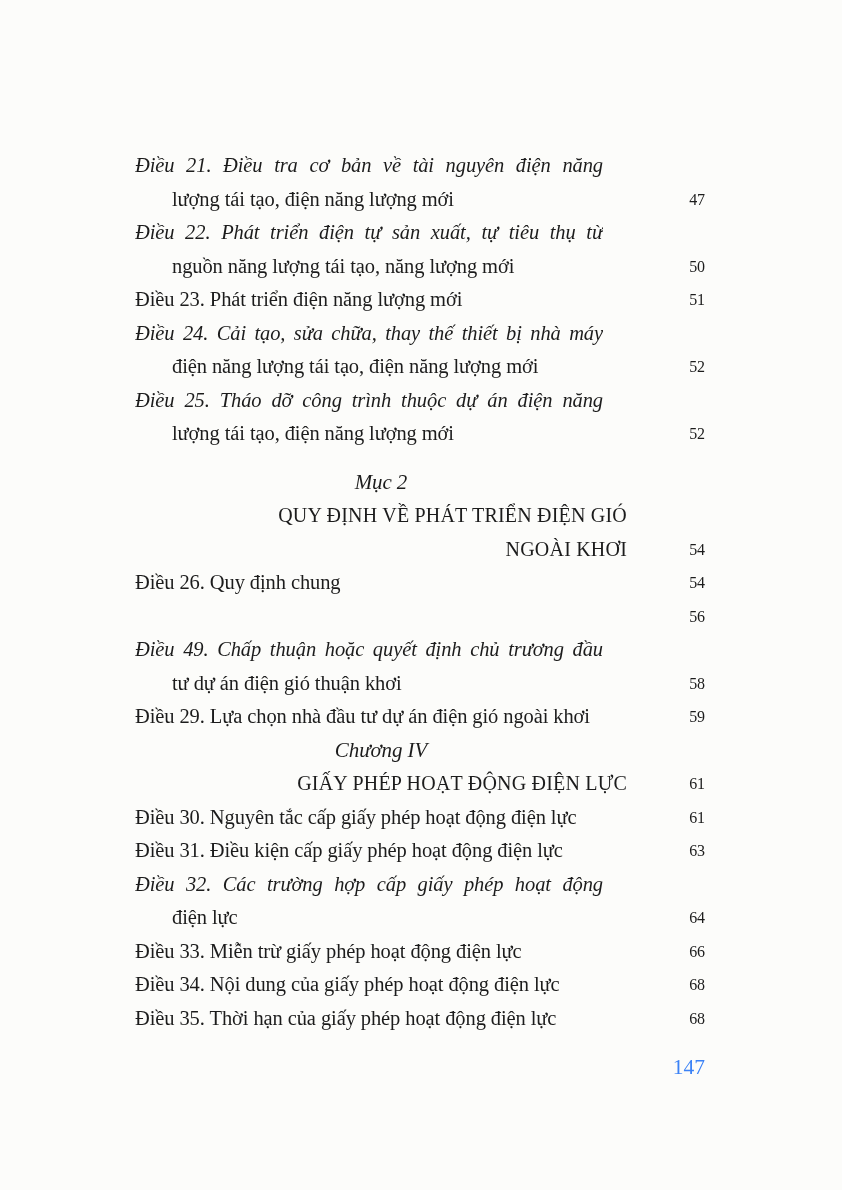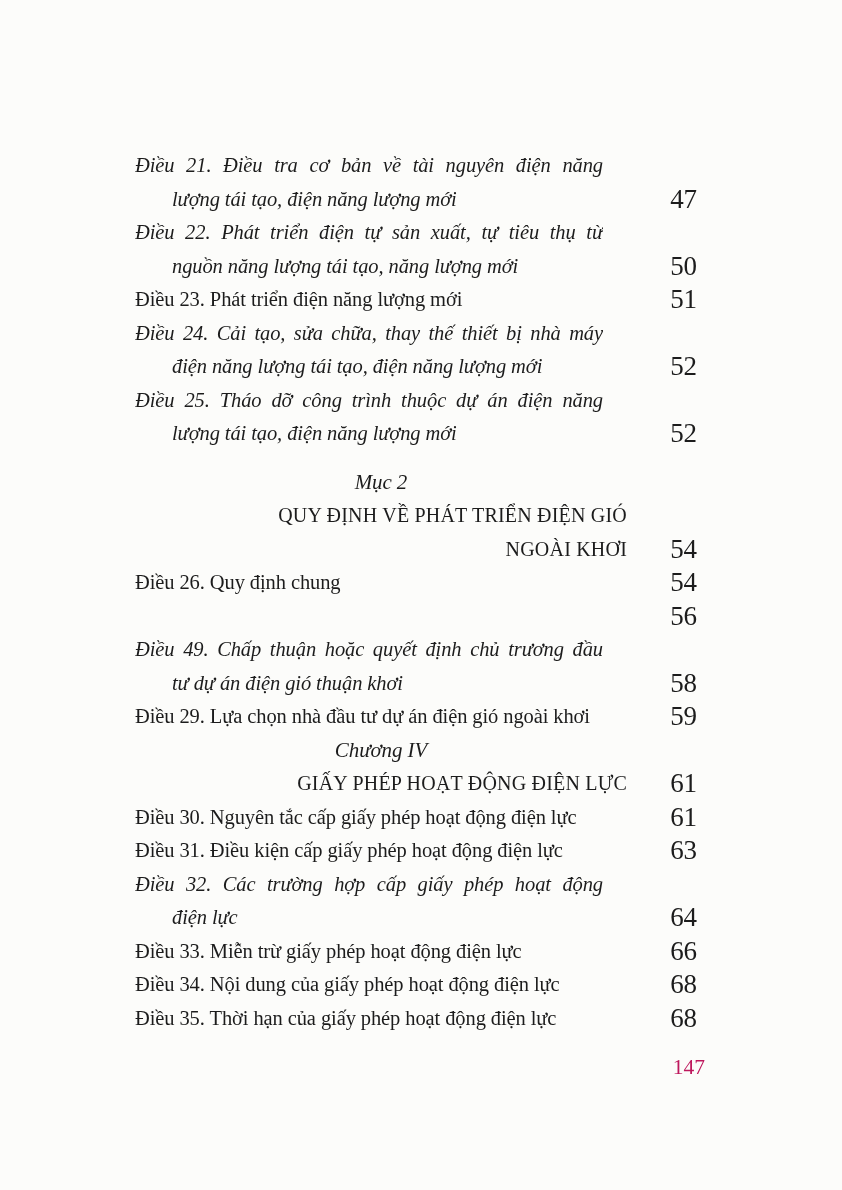--- a/index.html
+++ b/index.html
@@ -42,55 +42,54 @@
     white-space: normal;
     text-align: justify;
     text-align-last: justify;
     max-height: 33.5px;
     overflow: hidden;
     font-style: italic;
   }
   
   .row.cont .text-area {
     padding-left: 37px;
-    font-style: italic;
   }
   
   .row.center-italic .text-area {
     width: 492px;
     text-align: center;
     font-style: italic;
     font-size: 21px;
   }
   
   .row.center-caps .text-area {
     width: 492px;
     text-align: right;
     font-size: 20px;
     letter-spacing: 0.2px;
   }
   .page-num {
     position: absolute;
-    right: 8px;
+    right: 0;
     top: 0;
     width: 82px;
     text-align: right;
-    font-size: 27px;
+    font-size: 16px;
     line-height: 33.5px;
   }
   .gap-before {
     margin-top: 15px;
   }
   .folio {
     position: absolute;
     right: 137px;
     top: 1052px;
     font-size: 21.5px;
     line-height: 30px;
-    color: #be185d;
+    color: #3b82f6;
   }
 </style>
 </head>
 <body>
 
 <div class="page">
   <div class="toc">
       <div class="row wrap-first">
         <span class="text-area">Điều 21. Điều tra cơ bản về tài nguyên điện năng</span>
       </div>

